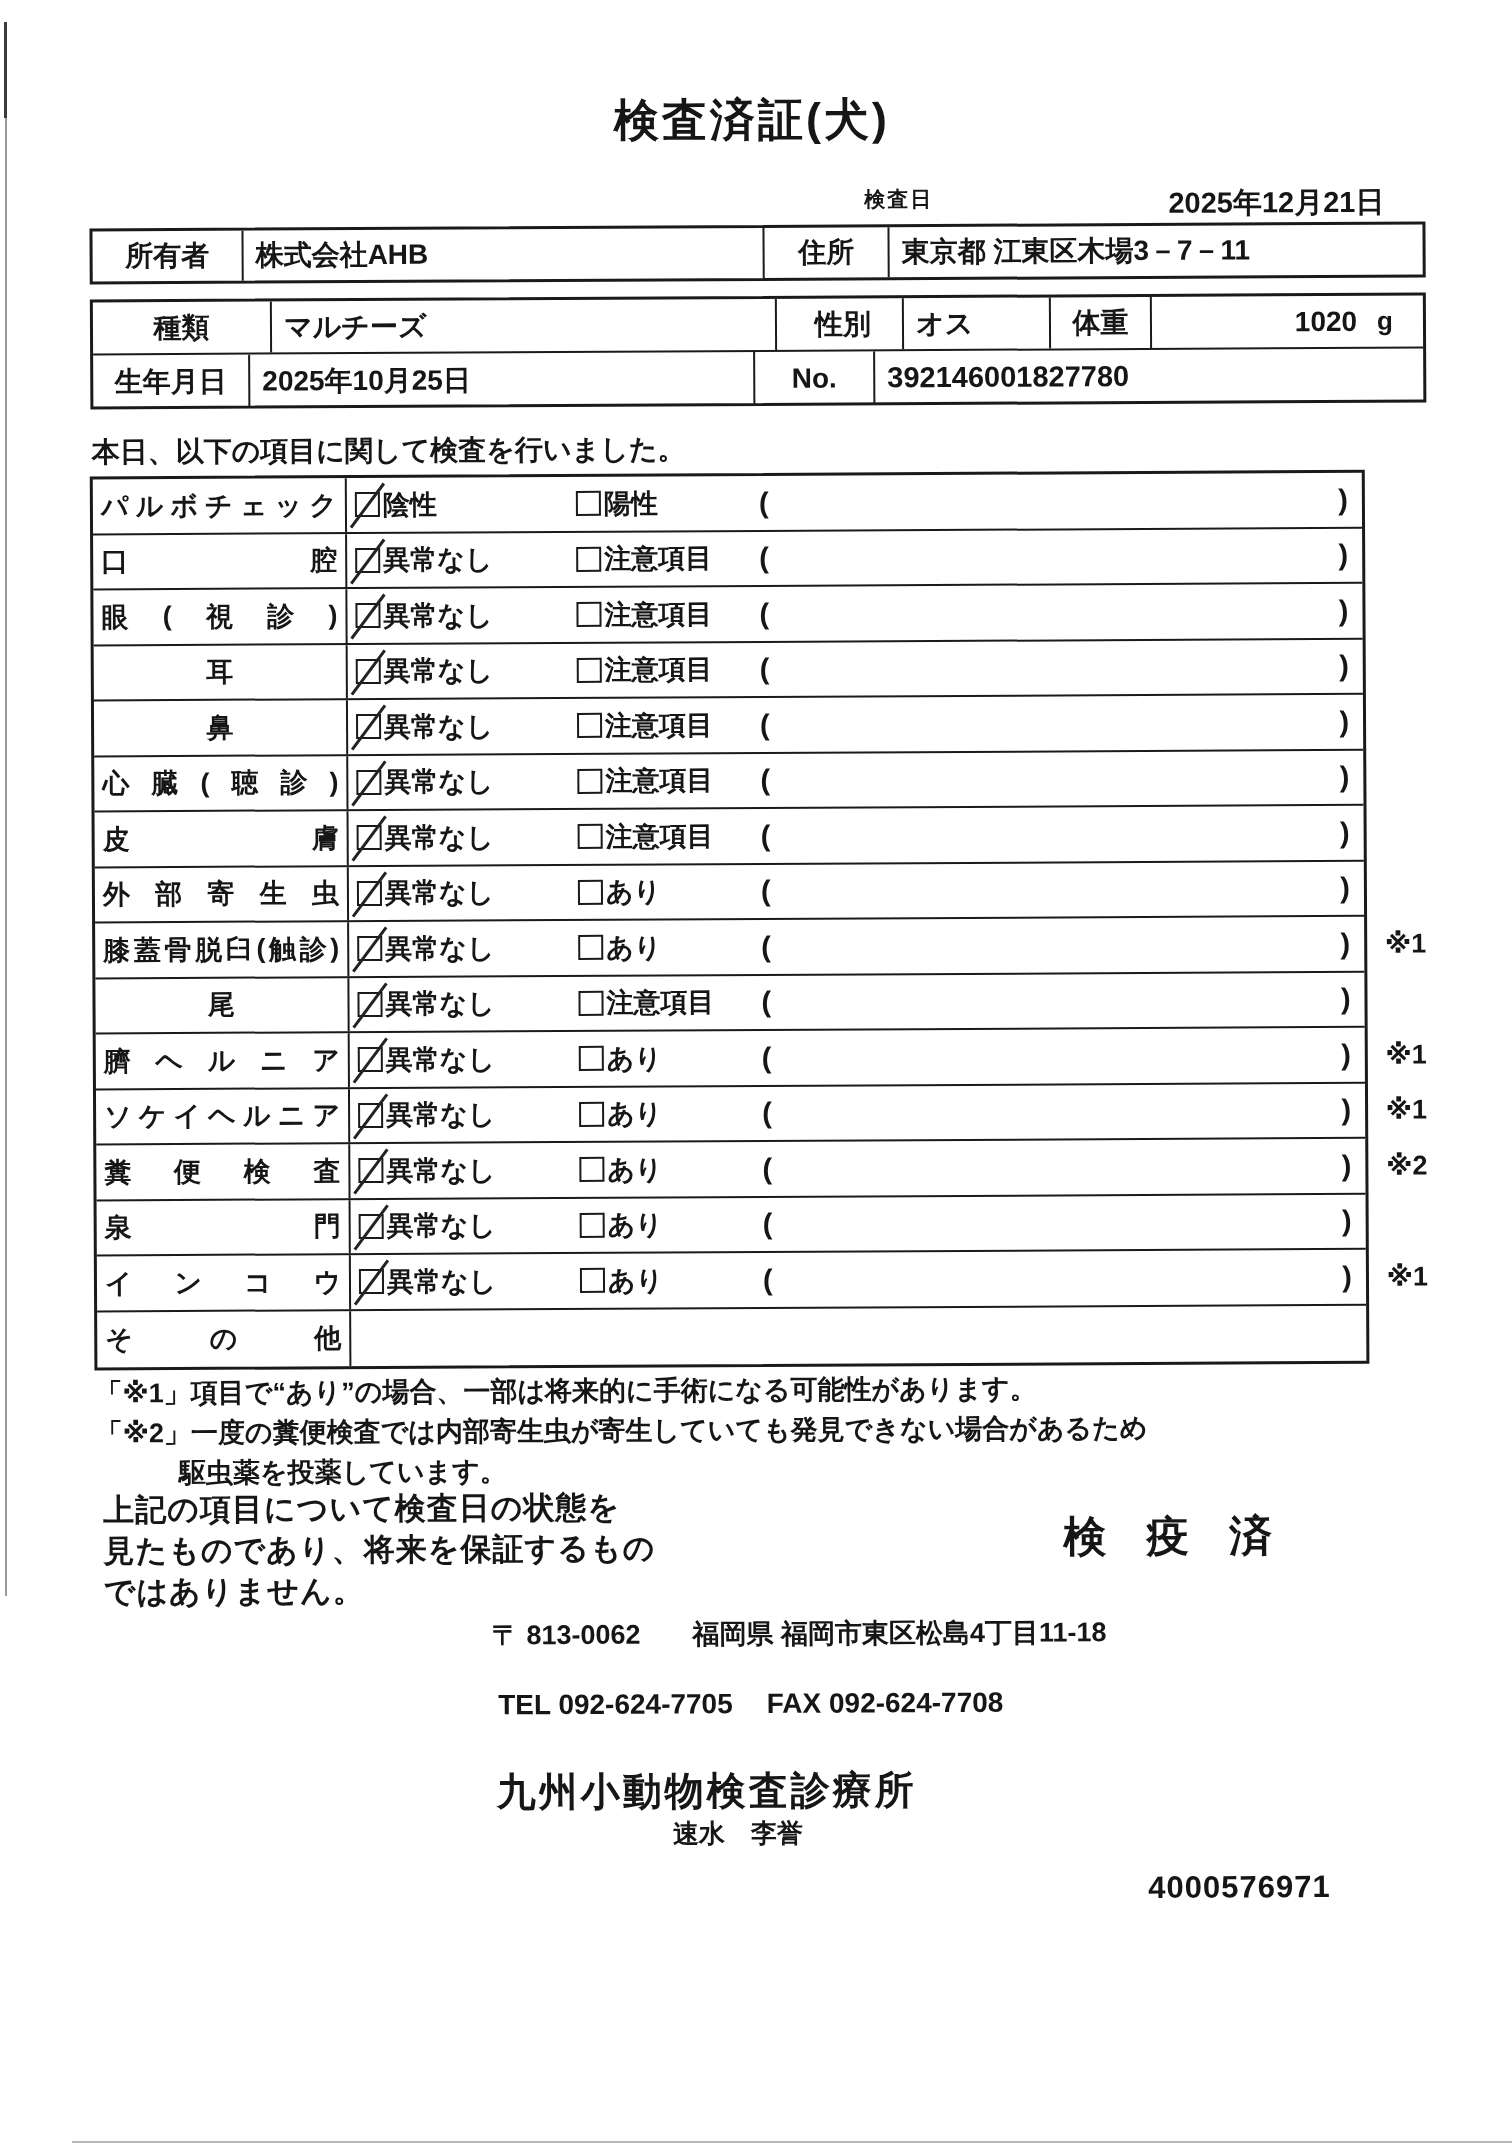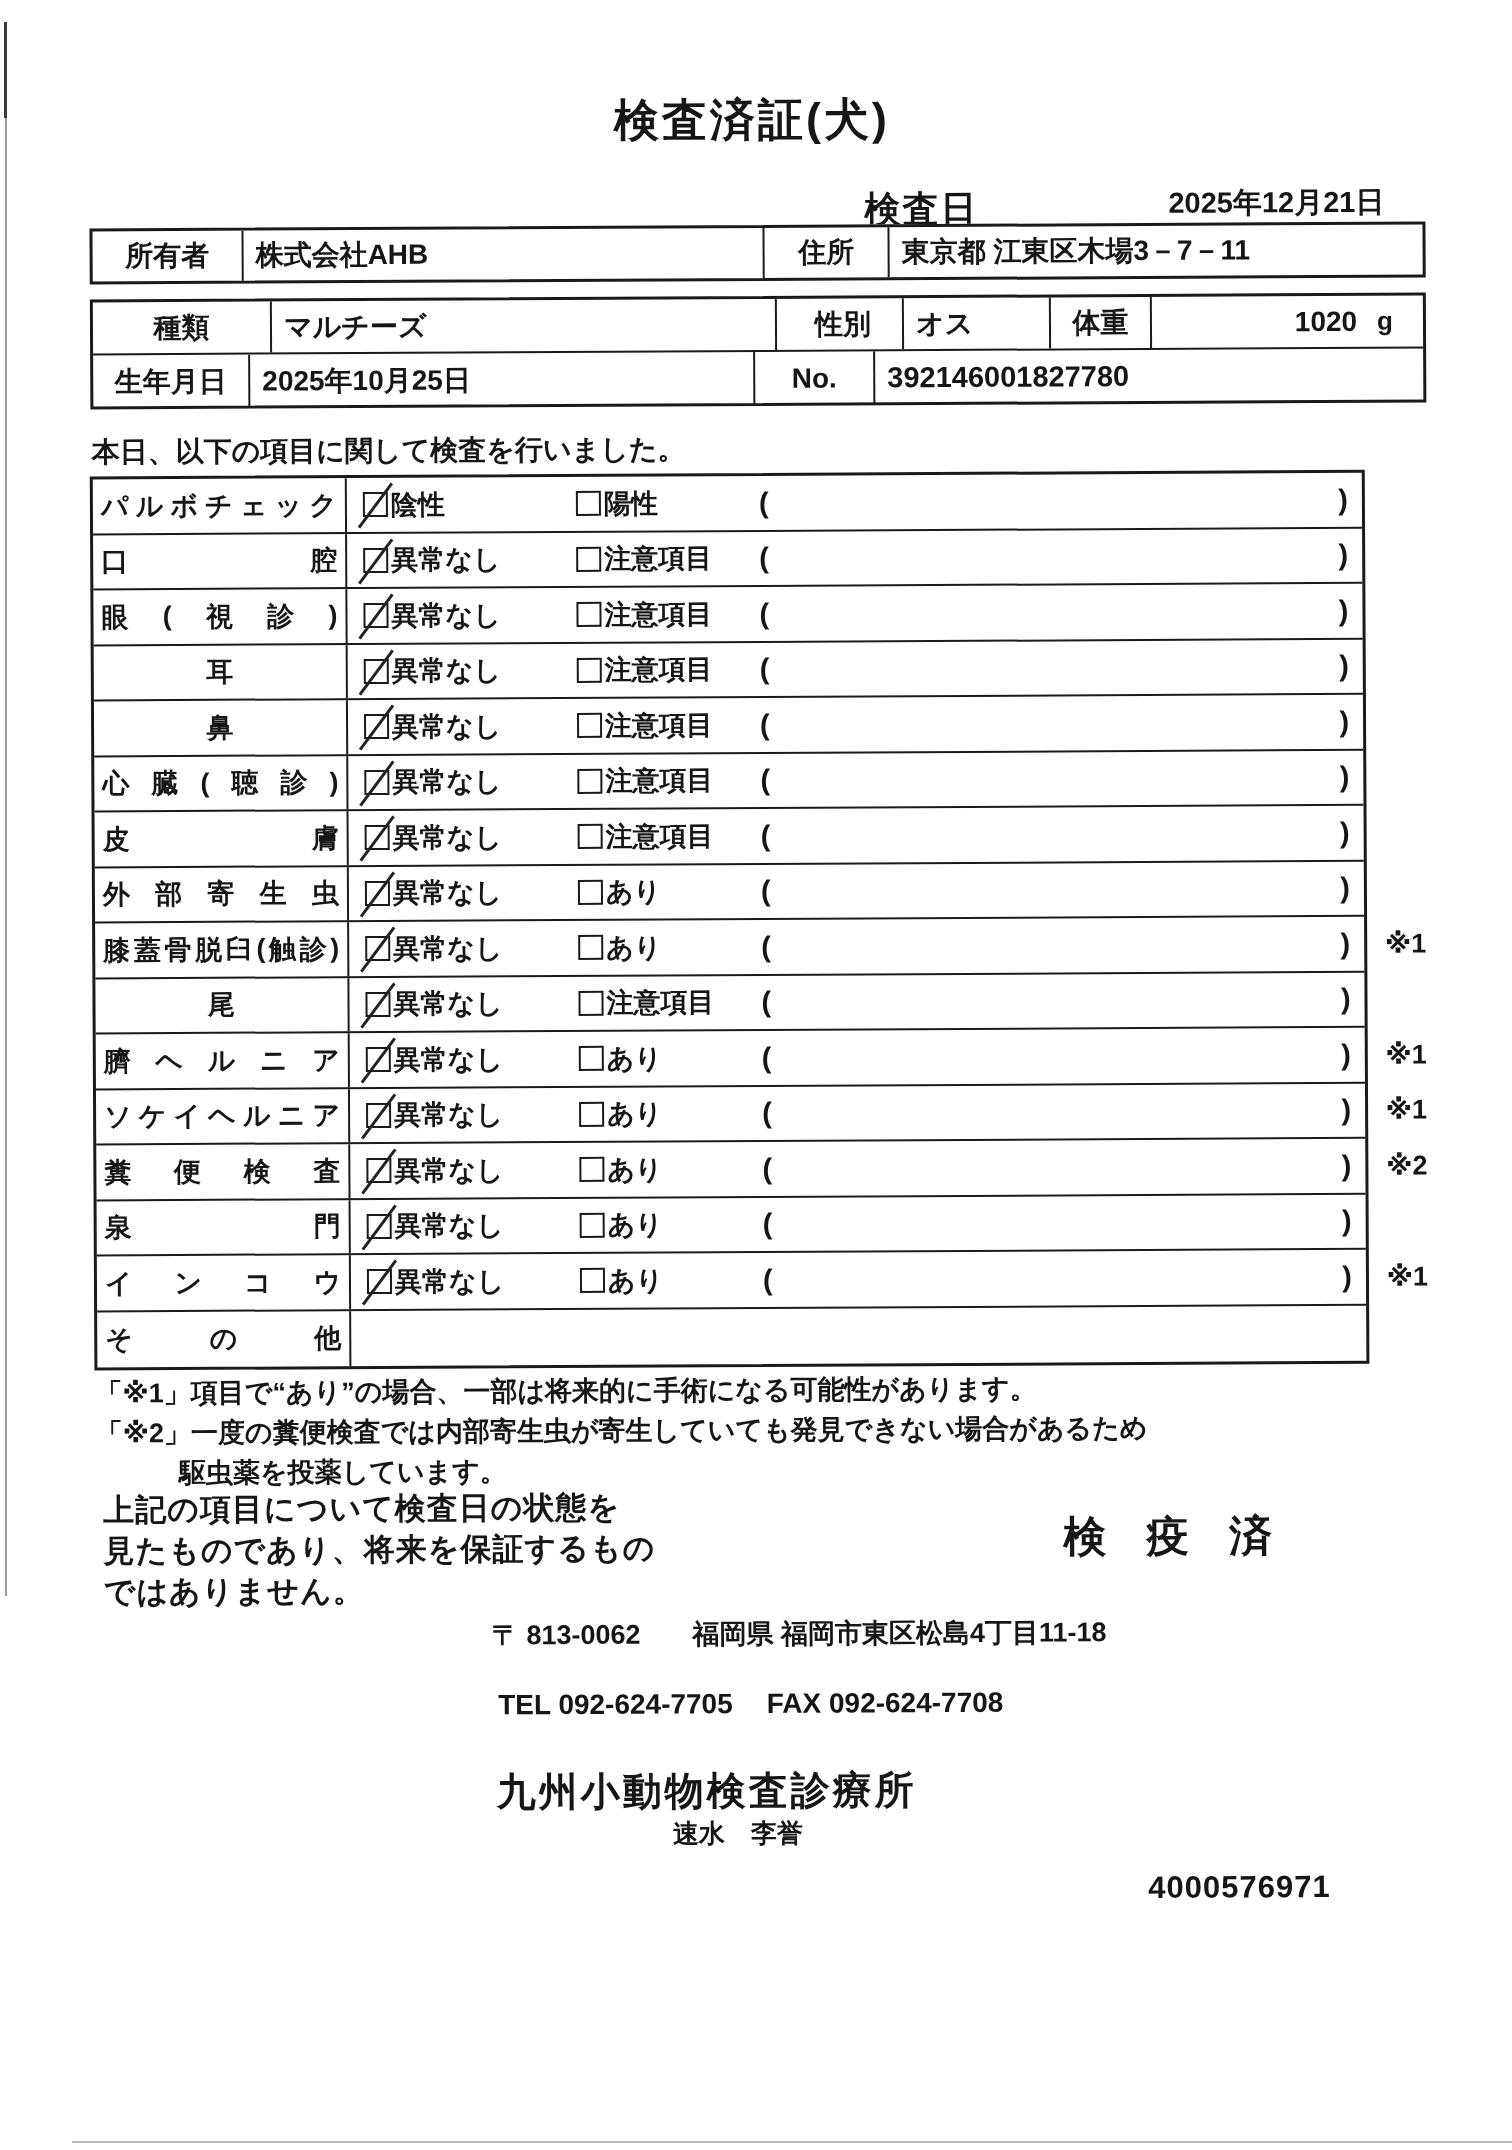--- a/index.html
+++ b/index.html
@@ -10,21 +10,21 @@
   }
   .abs{position:absolute;}
   
   .edge-line-dark{position:absolute;left:4px;top:22px;width:3px;height:96px;background:#3a3a3a;}
   .edge-line{position:absolute;left:5px;top:118px;width:2px;height:1478px;background:#9a9a9a;}
   .bottom-line{position:absolute;left:72px;right:0;top:2141px;height:2px;background:#b9b9b9;}
   
   #doc{position:absolute;left:0;top:0;width:1512px;height:2150px;transform:rotate(-0.3deg);transform-origin:50% 42%;}
 
   .title{left:0;right:0;top:90px;text-align:center;font-size:45px;font-weight:700;letter-spacing:3px;}
-  .insp-label{left:868px;top:186px;font-size:36px;font-weight:700;letter-spacing:2px;}
+  .insp-label{left:868px;top:186px;font-size:21px;font-weight:700;letter-spacing:2px;}
   .insp-date{left:1172px;top:186px;font-size:29px;font-weight:700;}
 
   .box{border:3px solid #1a1a1a;box-sizing:border-box;background:#fff;}
   .hrow{display:flex;height:100%;}
   .hrow2{display:flex;height:53px;box-sizing:border-box;}
   .cell{display:flex;align-items:center;box-sizing:border-box;border-right:2.5px solid #1a1a1a;
         font-size:28px;font-weight:700;padding:0 12px;white-space:nowrap;}
   .cell.last{border-right:none;}
   .cell.lab{justify-content:center;padding:0 4px;}
   .cell.num{font-size:29px;}
@@ -38,21 +38,21 @@
   #checklist{left:92px;top:473px;width:1275px;border:3px solid #1a1a1a;box-sizing:border-box;background:#fff;}
   .crow{display:flex;height:55.5px;box-sizing:border-box;border-bottom:2.5px solid #1a1a1a;position:relative;}
   .crow:last-child{border-bottom:none;}
   .clabel{width:254px;flex:none;display:flex;justify-content:space-between;align-items:center;
           padding:0 8px;box-sizing:border-box;border-right:2.5px solid #1a1a1a;
           font-size:27px;font-weight:700;overflow:hidden;}
   .clabel.single{justify-content:center;}
   .copts{flex:1;position:relative;}
   .copt{position:absolute;top:50%;transform:translateY(-50%);display:inline-flex;align-items:center;
         font-size:27px;font-weight:700;white-space:nowrap;}
-  .copt.opt1{left:16px;}
+  .copt.opt1{left:8px;}
   .copt.opt2{left:220px;padding-left:9px;}
   .cb{width:21px;height:21px;border:2.5px solid #1a1a1a;box-sizing:content-box;display:inline-block;
       position:relative;margin-right:3px;flex:none;}
   .slash{position:absolute;left:9px;top:-16px;width:3px;height:55px;background:#222;transform:rotate(37deg);}
   .paren{position:absolute;top:50%;transform:translateY(-50%);font-size:29px;font-weight:700;}
   .paren.open{left:412px;}
   .paren.close{right:14px;}
   .cmark{position:absolute;right:-62px;top:50%;transform:translateY(-50%);font-size:27px;font-weight:700;white-space:nowrap;}
 
   .fn{font-size:27px;font-weight:700;white-space:nowrap;}

